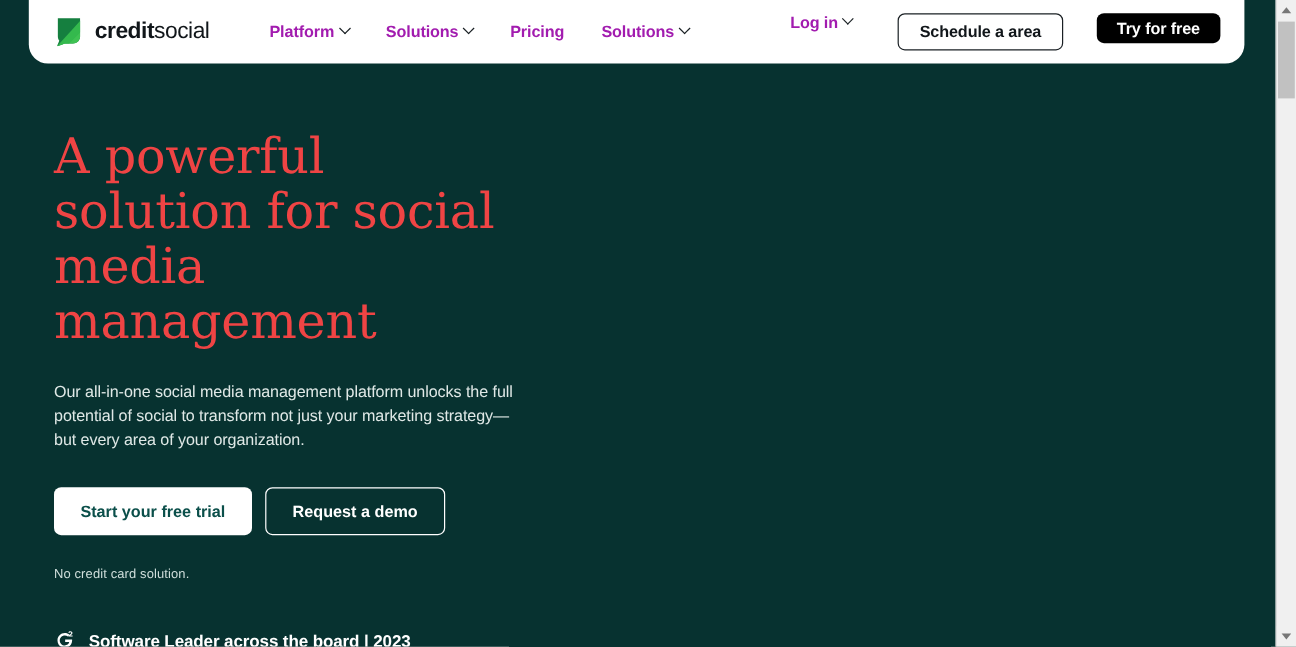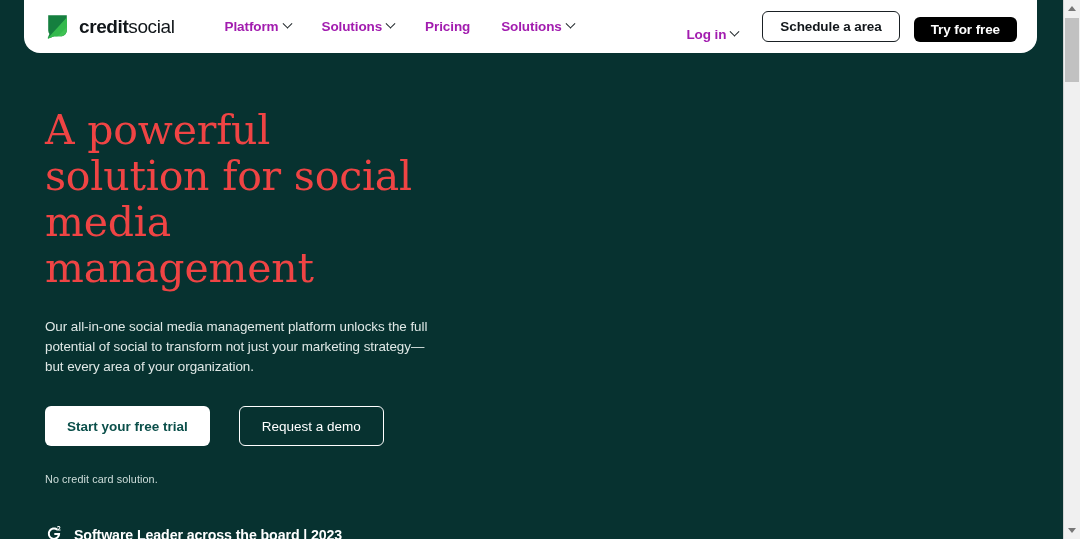--- a/index.html
+++ b/index.html
@@ -90,22 +90,22 @@
     width: 7px; height: 7px;
     border-right: 1.2px solid #1a2024;
     border-bottom: 1.2px solid #1a2024;
     transform: rotate(45deg) translate(-2px, -2px);
     flex: none;
   }
 
   .nav-right {
     margin-left: auto;
     display: flex;
-    align-items: flex-end;
-    gap: 14px;
+    align-items: flex-start;
+    gap: 28px;
   }
 
   .nav-right .nav-item { margin-right: 10px; }
 
   .btn-outline-dark {
     height: 31px;
     padding: 0 17px;
     border: 1.3px solid #1a2024;
     border-radius: 6px;
     background: #ffffff;
@@ -164,21 +164,21 @@
     line-height: 20px;
     color: #dfe8e6;
     max-width: 390px;
     letter-spacing: -0.05px;
   }
 
   .cta-row {
     margin-top: 29px;
     display: flex;
     align-items: center;
-    gap: 29px;
+    gap: 11px;
   }
 
   .btn-white {
     height: 40px;
     padding: 0 22px;
     border: none;
     border-radius: 6px;
     background: #ffffff;
     color: #0b4f4a;
     font-size: 13.5px;
@@ -192,21 +192,21 @@
   }
 
   .btn-outline-white {
     height: 40px;
     padding: 6px 22px;
     border: 1.3px solid #ffffff;
     border-radius: 6px;
     background: transparent;
     color: #ffffff;
     font-size: 13.5px;
-    font-weight: 400;
+    font-weight: 700;
     font-family: "Liberation Sans", sans-serif;
     display: inline-flex;
     align-items: center;
     justify-content: center;
     white-space: nowrap;
     cursor: pointer;
   }
 
   .fineprint {
     margin-top: 27px;

